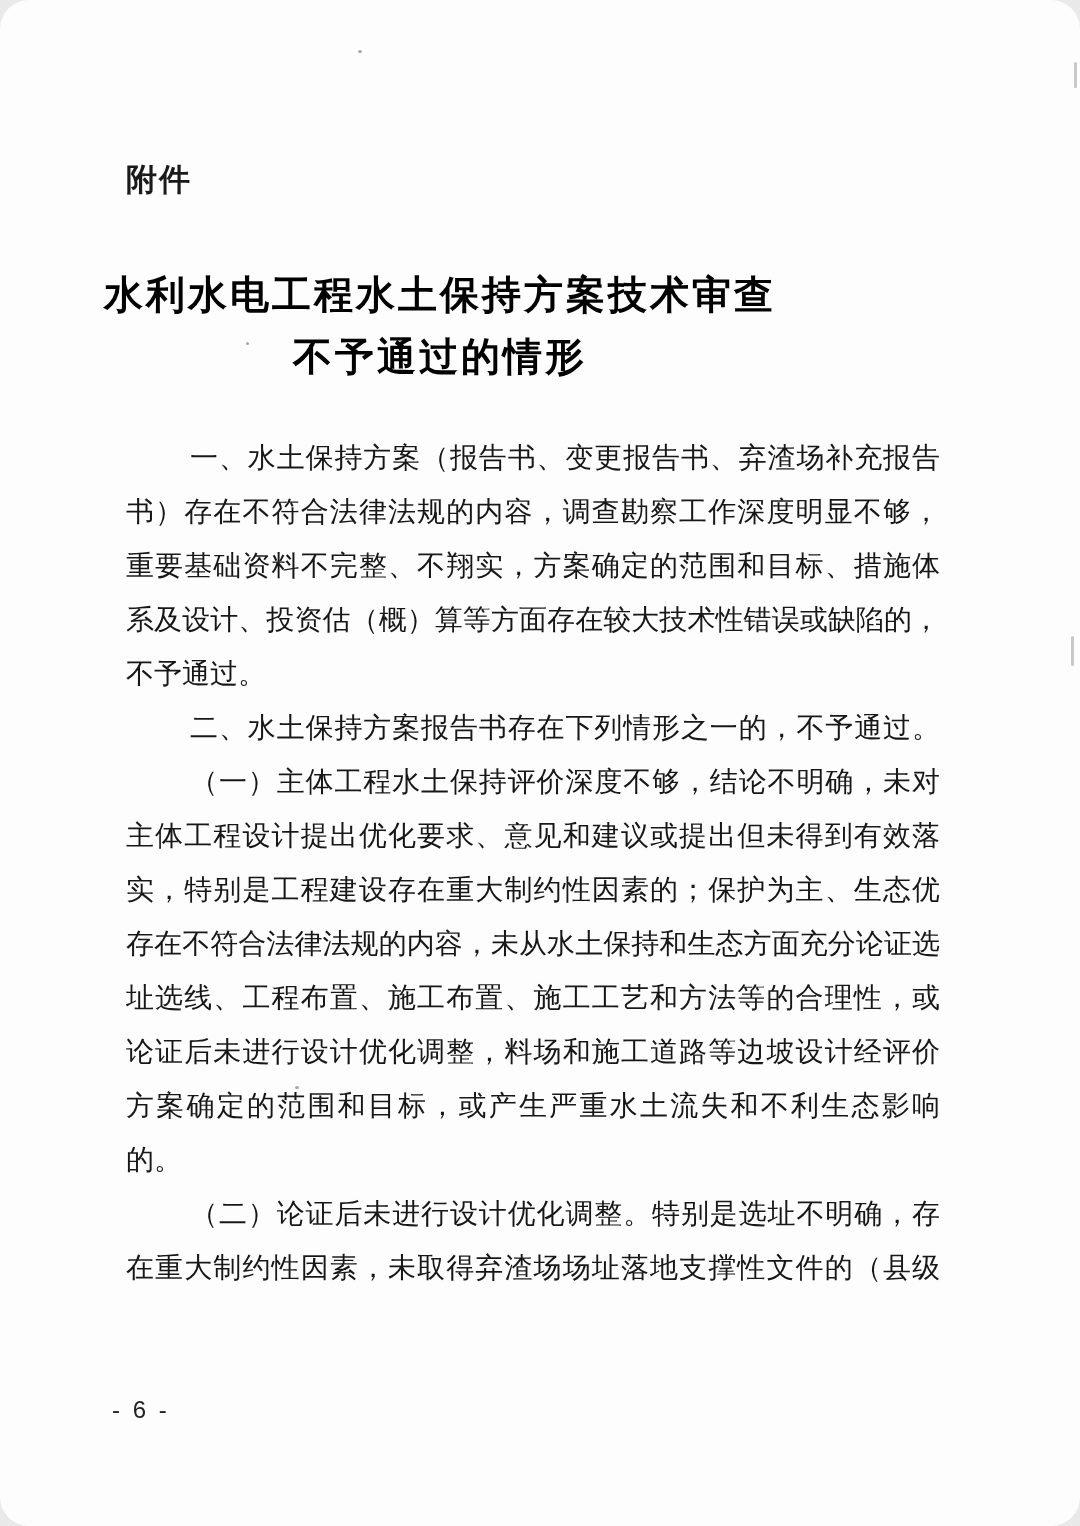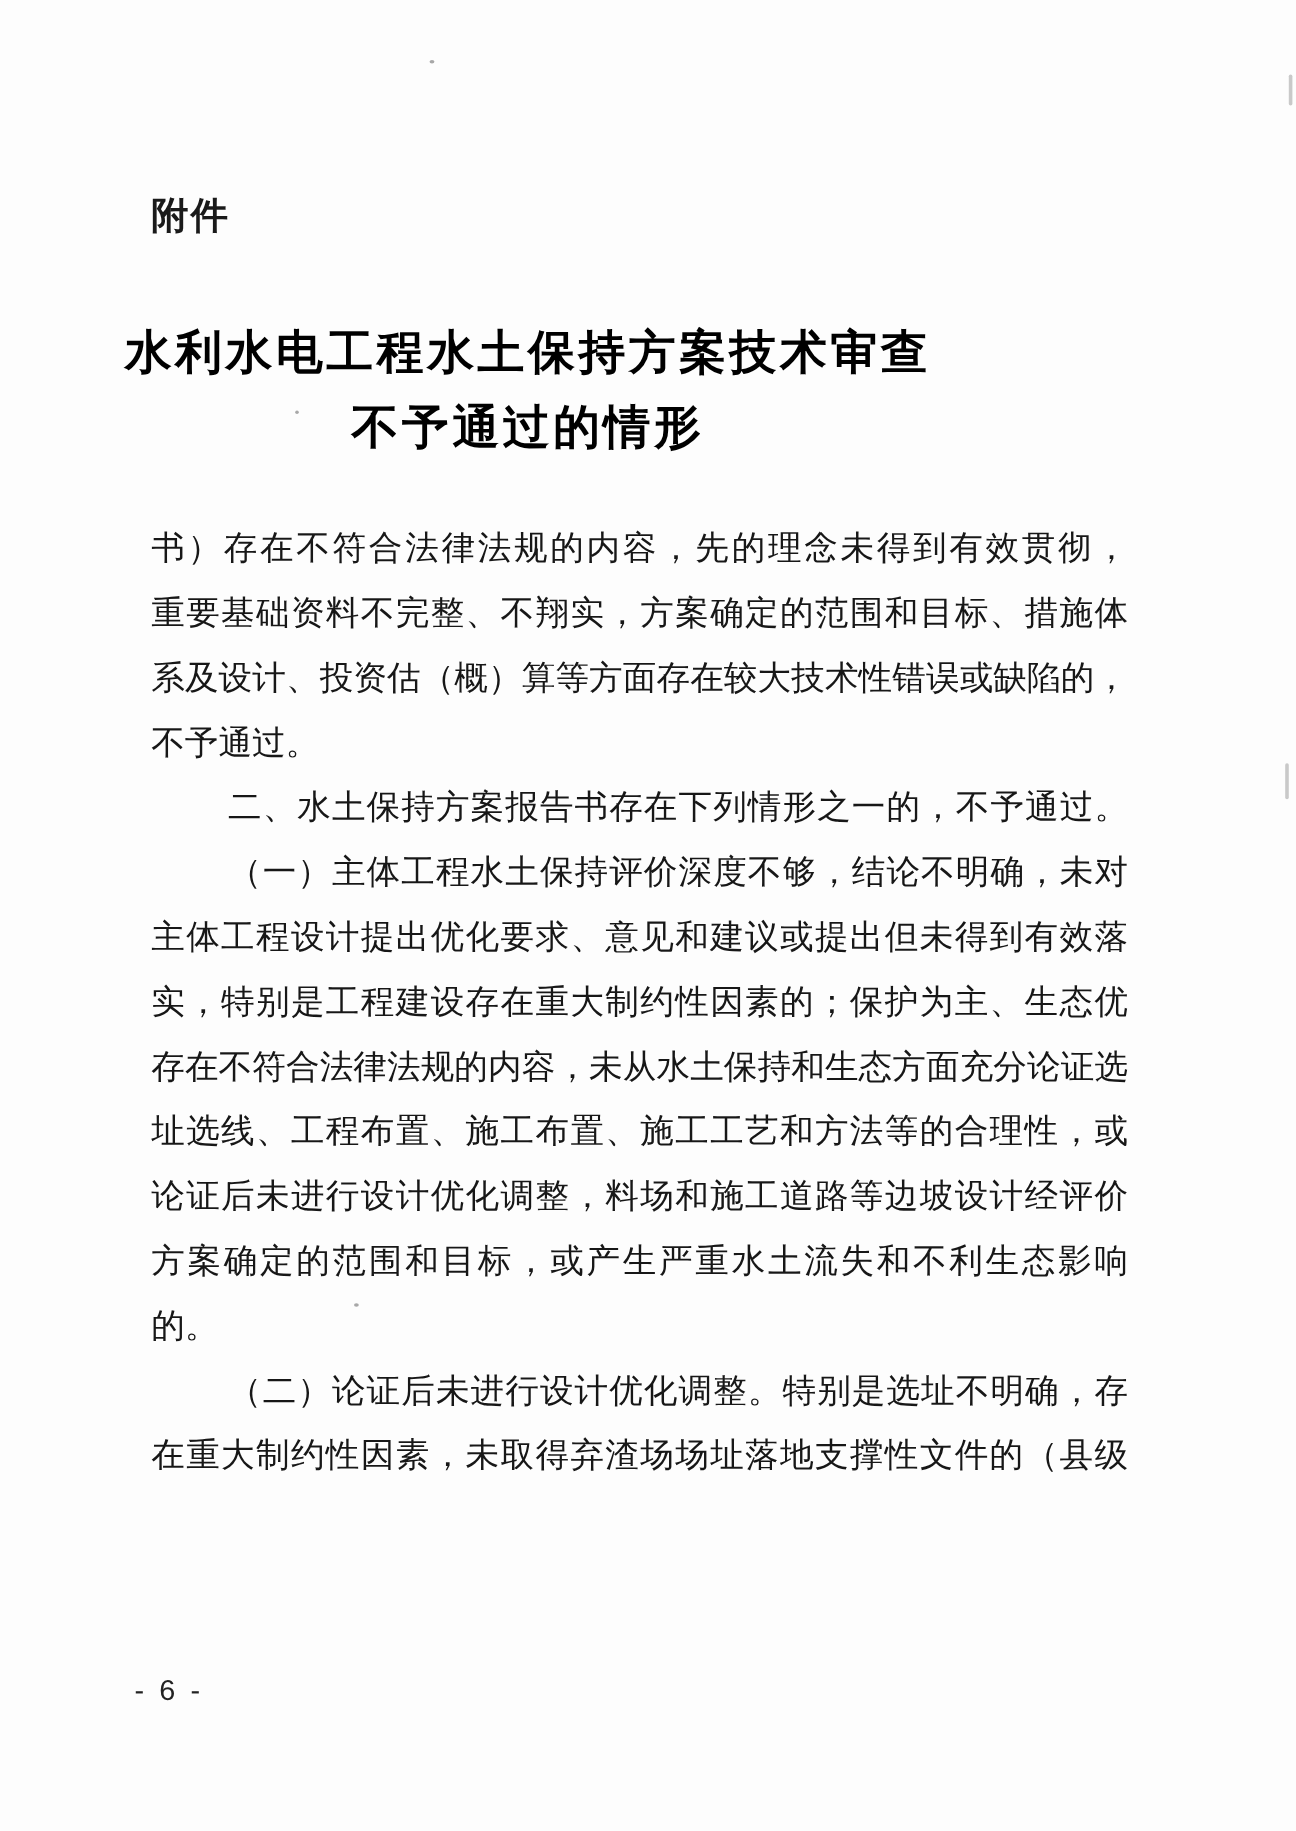--- a/index.html
+++ b/index.html
@@ -9,20 +9,21 @@
   }
   .page {
     position: relative;
     width: 1080px;
     height: 1526px;
     margin: 0 auto;
     background: #fdfdfd;
     overflow: hidden;
     color: #161616;
     font-family: "Liberation Serif", "DejaVu Serif", serif;
+    border-radius: 29px;
   }
   .attachment {
     position: absolute;
     left: 126px;
     top: 160px;
     font-size: 31px;
     line-height: 40px;
     font-family: "Liberation Sans", "DejaVu Sans", sans-serif;
     font-weight: 600;
     color: #1a1a1a;
@@ -91,21 +92,22 @@
 <div class="page">
 
   <div class="attachment">附件</div>
 
   <h1 class="title">
     <span class="title-line">水利水电工程水土保持方案技术审查</span>
     <span class="title-line">不予通过的情形</span>
   </h1>
 
   <div class="body-text">
-      <div class="line fill">书）存在不符合法律法规的内容，先的理念未得到有效贯彻，</div>
+      <div class="line indent fill">一、水土保持方案（报告书、变更报告书、弃渣场补充报告</div>
+      <div class="line fill">书）存在不符合法律法规的内容，调查勘察工作深度明显不够，</div>
       <div class="line fill">重要基础资料不完整、不翔实，方案确定的范围和目标、措施体</div>
       <div class="line fill">系及设计、投资估（概）算等方面存在较大技术性错误或缺陷的，</div>
       <div class="line">不予通过。</div>
       <div class="line indent fill">二、水土保持方案报告书存在下列情形之一的，不予通过。</div>
       <div class="line indent fill">（一）主体工程水土保持评价深度不够，结论不明确，未对</div>
       <div class="line fill">主体工程设计提出优化要求、意见和建议或提出但未得到有效落</div>
       <div class="line fill">实，特别是工程建设存在重大制约性因素的；保护为主、生态优</div>
       <div class="line fill">存在不符合法律法规的内容，未从水土保持和生态方面充分论证选</div>
       <div class="line fill">址选线、工程布置、施工布置、施工工艺和方法等的合理性，或</div>
       <div class="line fill">论证后未进行设计优化调整，料场和施工道路等边坡设计经评价</div>

